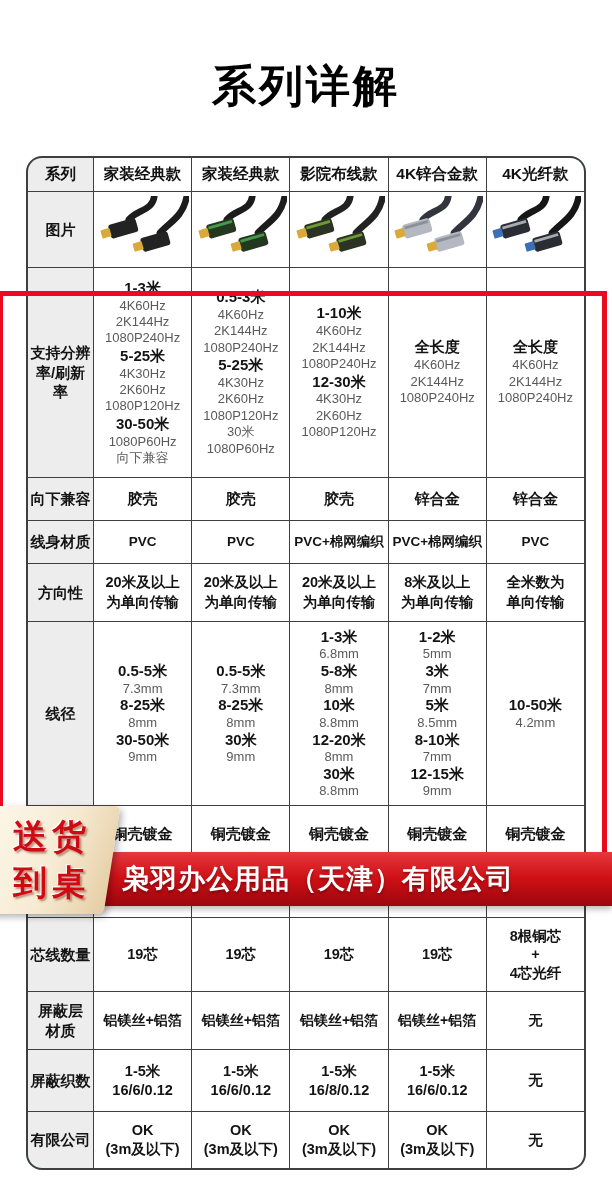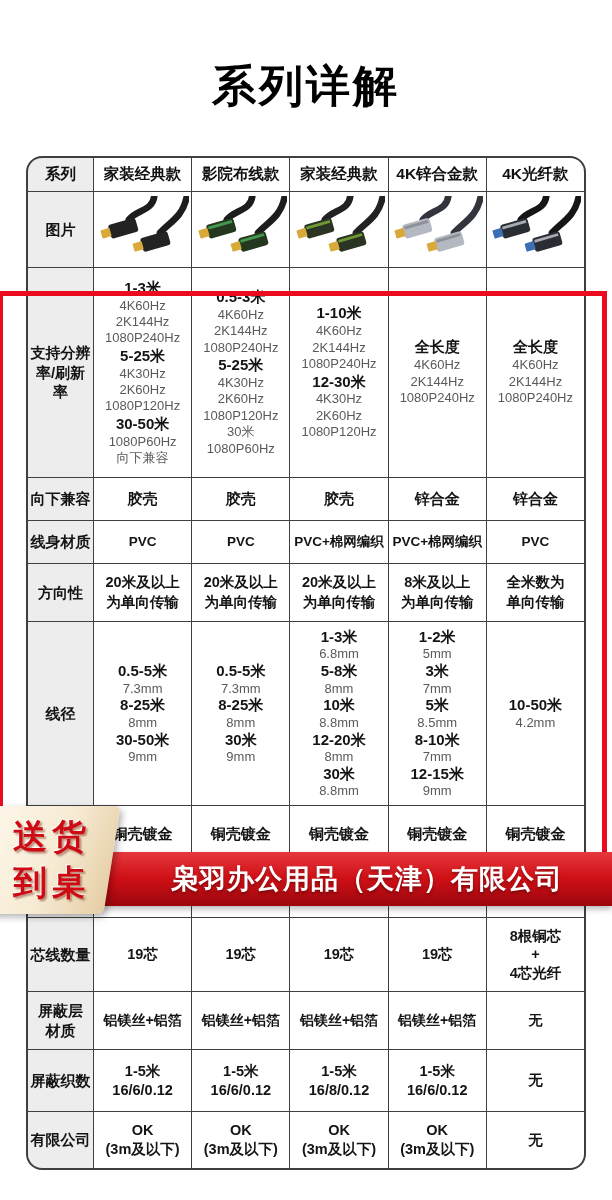--- a/index.html
+++ b/index.html
@@ -71,21 +71,21 @@
   .v5{--shell:#2a2d33;--tip:#3e6fb5;--cable:#161616;--accent:#c7ccd3;}
   
   .highlight{
     position:absolute;left:-2px;top:291px;width:609px;height:570px;
     border:5px solid var(--accent-red,#ea0c1e);box-sizing:border-box;z-index:4;
     pointer-events:none;
   }
   .banner{
     position:absolute;left:88px;top:852px;width:524px;height:54px;z-index:5;
     background:linear-gradient(180deg,var(--banner-red-light,#e5383d) 0%,var(--banner-red,#cf1016) 48%,var(--banner-red-dark,#9c060d) 100%);
-    display:flex;align-items:center;justify-content:center;
+    display:flex;align-items:center;justify-content:flex-start;
     box-shadow:0 3px 6px rgba(0,0,0,.28);
   }
   .banner-text{
     color:#fff;font-weight:900;font-size:27px;letter-spacing:1px;padding-left:34px;
     text-shadow:0 2px 3px rgba(0,0,0,.35);white-space:nowrap;
   }
   .badge{
     position:absolute;left:-14px;top:806px;width:126px;height:108px;z-index:6;
     transform:skewX(-9deg);border-radius:6px;
     background:linear-gradient(105deg,#fdf7ea 0%,var(--badge-cream,#f6ead2) 55%,#e5cda4 100%);
@@ -106,22 +106,22 @@
 
 <div class="page">
 
   <div class="title">系列详解</div>
 
   <div class="spec-table">
 
     <div class="trow row-header">
       <div class="cell label">系列</div>
       <div class="cell data">家装经典款</div>
+      <div class="cell data">家装经典款</div>
       <div class="cell data">影院布线款</div>
-      <div class="cell data">家装经典款</div>
       <div class="cell data">4K锌合金款</div>
       <div class="cell data">4K光纤款</div>
     </div>
 
     <div class="trow row-pics">
       <div class="cell label">图片</div>
       <div class="cell data pic v1">
         <svg viewBox="0 0 96 72" width="92" height="68">
           <path class="cbl" d="M60,0 C58,16 42,14 33,25"></path>
           <path class="cbl" d="M94,2 C90,22 76,28 66,39"></path>

